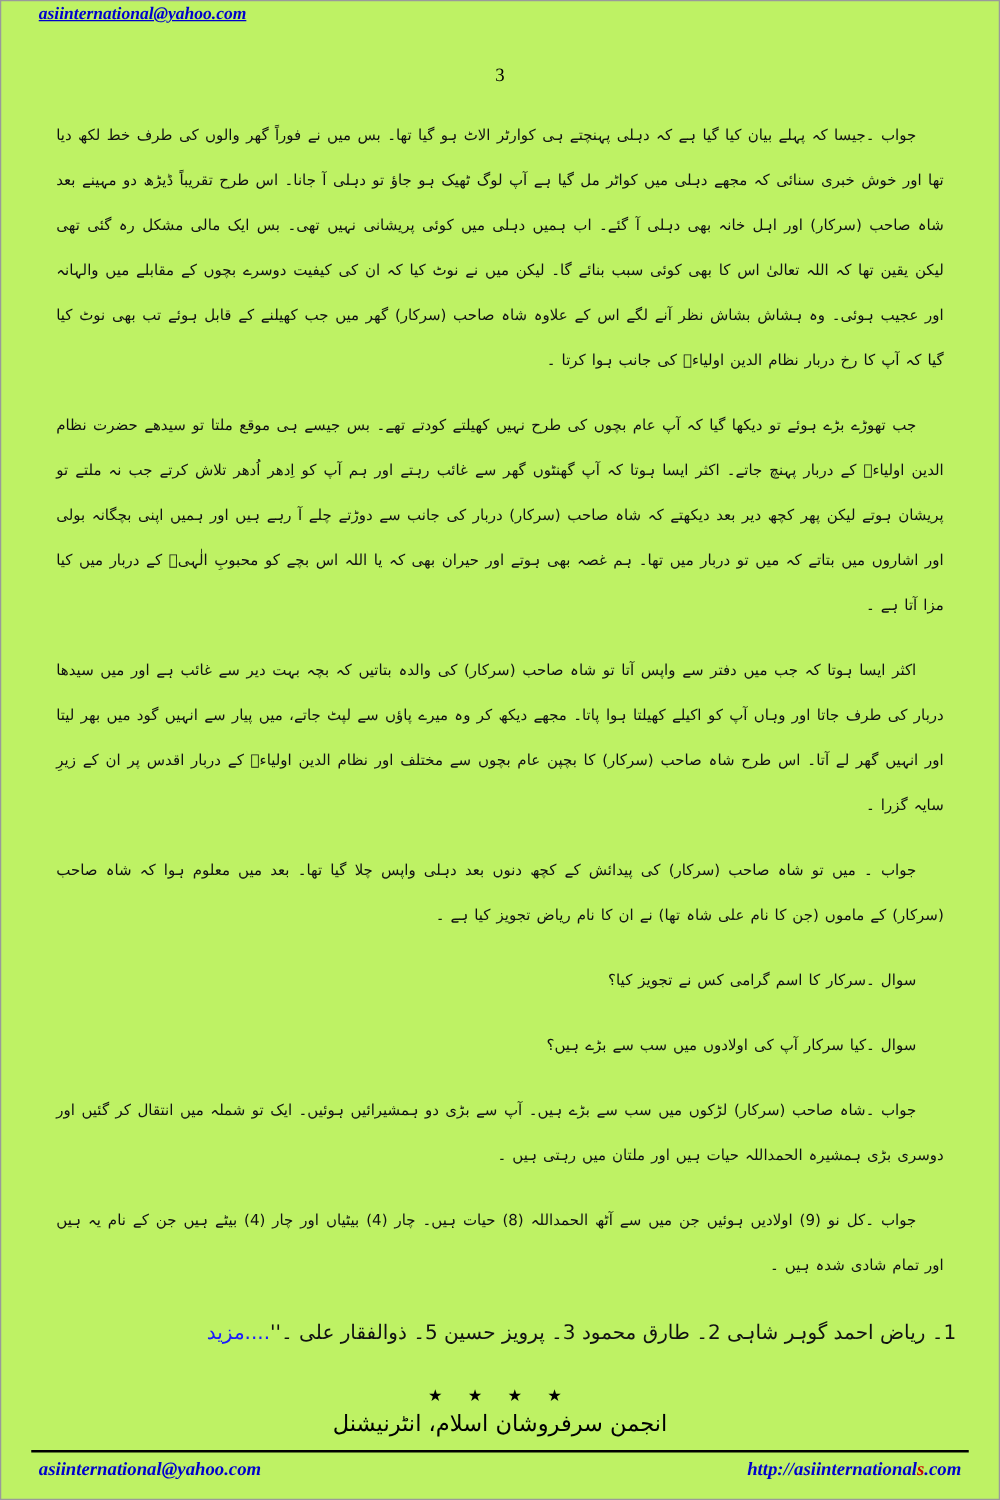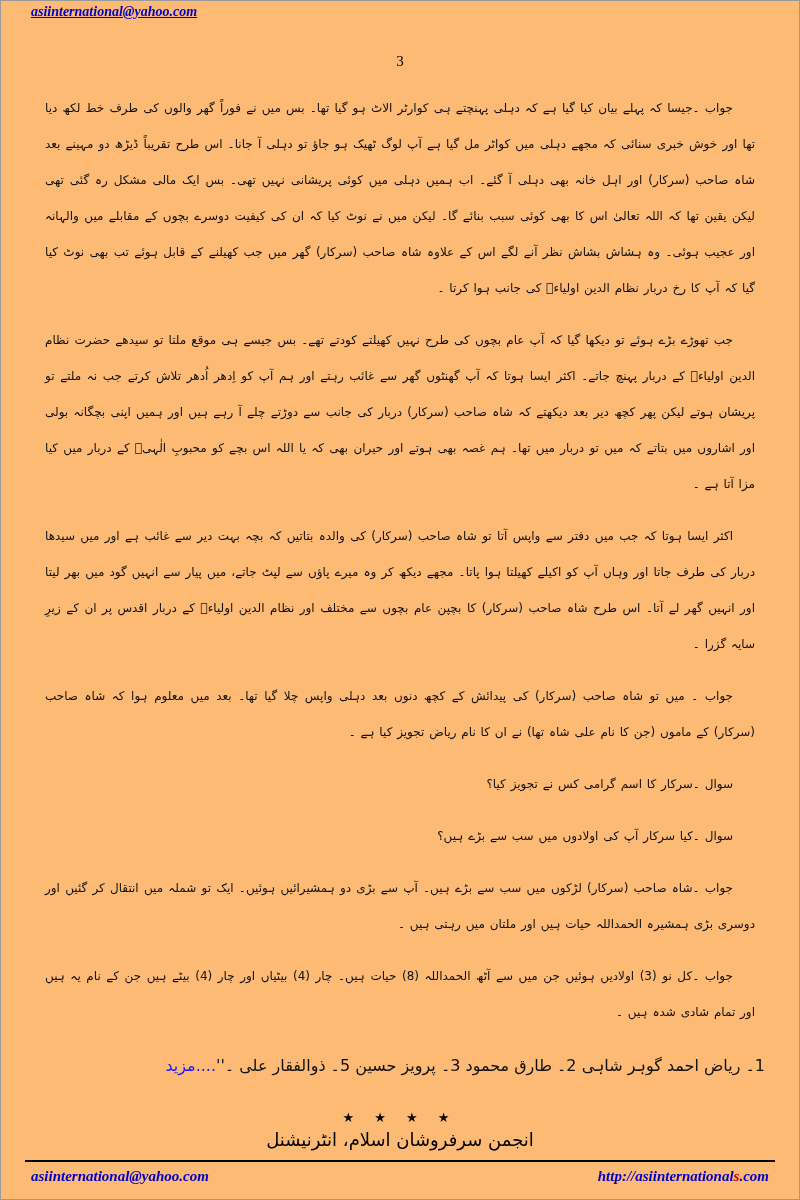--- a/index.html
+++ b/index.html
@@ -1,18 +1,18 @@
 <!DOCTYPE html>
 <html lang="ur"><head>
 <meta charset="utf-8">
 <style>
   html,body{margin:0;padding:0;background:#fff;}
   .page{
     width:800px;height:1200px;box-sizing:border-box;
-    border:1px solid #9a9a9a;background:#fdba74;
+    border:1px solid #9a9a9a;background:#bef264;
     display:flex;flex-direction:column;
     font-family:"DejaVu Sans",sans-serif;color:#111;
     overflow:hidden;
   }
   .header{position:relative;height:38px;}
   .header-email{
     position:absolute;top:3px;left:30px;
     font-family:"Liberation Serif",serif;font-style:italic;font-weight:bold;
     font-size:14px;color:#0000cd;text-decoration:underline;cursor:pointer;
   }
@@ -62,21 +62,21 @@
   <div class="page-num">3</div>
 
   <div class="body-text">
     <p class="para">جواب ۔جیسا کہ پہلے بیان کیا گیا ہے کہ دہلی پہنچتے ہی کوارٹر الاٹ ہو گیا تھا۔ بس میں نے فوراً گھر والوں کی طرف خط لکھ دیا تھا اور خوش خبری سنائی کہ مجھے دہلی میں کواٹر مل گیا ہے آپ لوگ ٹھیک ہو جاؤ تو دہلی آ جانا۔ اس طرح تقریباً ڈیڑھ دو مہینے بعد شاہ صاحب (سرکار) اور اہل خانہ بھی دہلی آ گئے۔ اب ہمیں دہلی میں کوئی پریشانی نہیں تھی۔ بس ایک مالی مشکل رہ گئی تھی لیکن یقین تھا کہ اللہ تعالیٰ اس کا بھی کوئی سبب بنائے گا۔ لیکن میں نے نوٹ کیا کہ ان کی کیفیت دوسرے بچوں کے مقابلے میں والہانہ اور عجیب ہوئی۔ وہ ہشاش بشاش نظر آنے لگے اس کے علاوہ شاہ صاحب (سرکار) گھر میں جب کھیلنے کے قابل ہوئے تب بھی نوٹ کیا گیا کہ آپ کا رخ دربار نظام الدین اولیاءؒ کی جانب ہوا کرتا ۔</p>
     <p class="para">جب تھوڑے بڑے ہوئے تو دیکھا گیا کہ آپ عام بچوں کی طرح نہیں کھیلتے کودتے تھے۔ بس جیسے ہی موقع ملتا تو سیدھے حضرت نظام الدین اولیاءؒ کے دربار پہنچ جاتے۔ اکثر ایسا ہوتا کہ آپ گھنٹوں گھر سے غائب رہتے اور ہم آپ کو اِدھر اُدھر تلاش کرتے جب نہ ملتے تو پریشان ہوتے لیکن پھر کچھ دیر بعد دیکھتے کہ شاہ صاحب (سرکار) دربار کی جانب سے دوڑتے چلے آ رہے ہیں اور ہمیں اپنی بچگانہ بولی اور اشاروں میں بتاتے کہ میں تو دربار میں تھا۔ ہم غصہ بھی ہوتے اور حیران بھی کہ یا اللہ اس بچے کو محبوبِ الٰہیؒ کے دربار میں کیا مزا آتا ہے ۔</p>
     <p class="para">اکثر ایسا ہوتا کہ جب میں دفتر سے واپس آتا تو شاہ صاحب (سرکار) کی والدہ بتاتیں کہ بچہ بہت دیر سے غائب ہے اور میں سیدھا دربار کی طرف جاتا اور وہاں آپ کو اکیلے کھیلتا ہوا پاتا۔ مجھے دیکھ کر وہ میرے پاؤں سے لپٹ جاتے، میں پیار سے انہیں گود میں بھر لیتا اور انہیں گھر لے آتا۔ اس طرح شاہ صاحب (سرکار) کا بچپن عام بچوں سے مختلف اور نظام الدین اولیاءؒ کے دربار اقدس پر ان کے زیرِ سایہ گزرا ۔</p>
     <p class="para">جواب ۔ میں تو شاہ صاحب (سرکار) کی پیدائش کے کچھ دنوں بعد دہلی واپس چلا گیا تھا۔ بعد میں معلوم ہوا کہ شاہ صاحب (سرکار) کے ماموں (جن کا نام علی شاہ تھا) نے ان کا نام ریاض تجویز کیا ہے ۔</p>
     <p class="para">سوال ۔سرکار کا اسم گرامی کس نے تجویز کیا؟</p>
     <p class="para">سوال ۔کیا سرکار آپ کی اولادوں میں سب سے بڑے ہیں؟</p>
     <p class="para">جواب ۔شاہ صاحب (سرکار) لڑکوں میں سب سے بڑے ہیں۔ آپ سے بڑی دو ہمشیرائیں ہوئیں۔ ایک تو شملہ میں انتقال کر گئیں اور دوسری بڑی ہمشیرہ الحمداللہ حیات ہیں اور ملتان میں رہتی ہیں ۔</p>
-    <p class="para">جواب ۔کل نو (3) اولادیں ہوئیں جن میں سے آٹھ الحمداللہ (8) حیات ہیں۔ چار (4) بیٹیاں اور چار (4) بیٹے ہیں جن کے نام یہ ہیں اور تمام شادی شدہ ہیں ۔</p>
+    <p class="para">جواب ۔کل نو (9) اولادیں ہوئیں جن میں سے آٹھ الحمداللہ (8) حیات ہیں۔ چار (4) بیٹیاں اور چار (4) بیٹے ہیں جن کے نام یہ ہیں اور تمام شادی شدہ ہیں ۔</p>
 
     <p class="names-line">
       <span>1۔ ریاض احمد گوہر شاہی  2۔ طارق محمود   3۔ پرویز حسین  5۔ ذوالفقار علی ۔''</span><span class="more-link">....مزید</span>
     </p>
   </div>
 
 
   <div class="stars">★ ★ ★ ★</div>
 
   <div class="org">انجمن سرفروشان اسلام، انٹرنیشنل</div>

